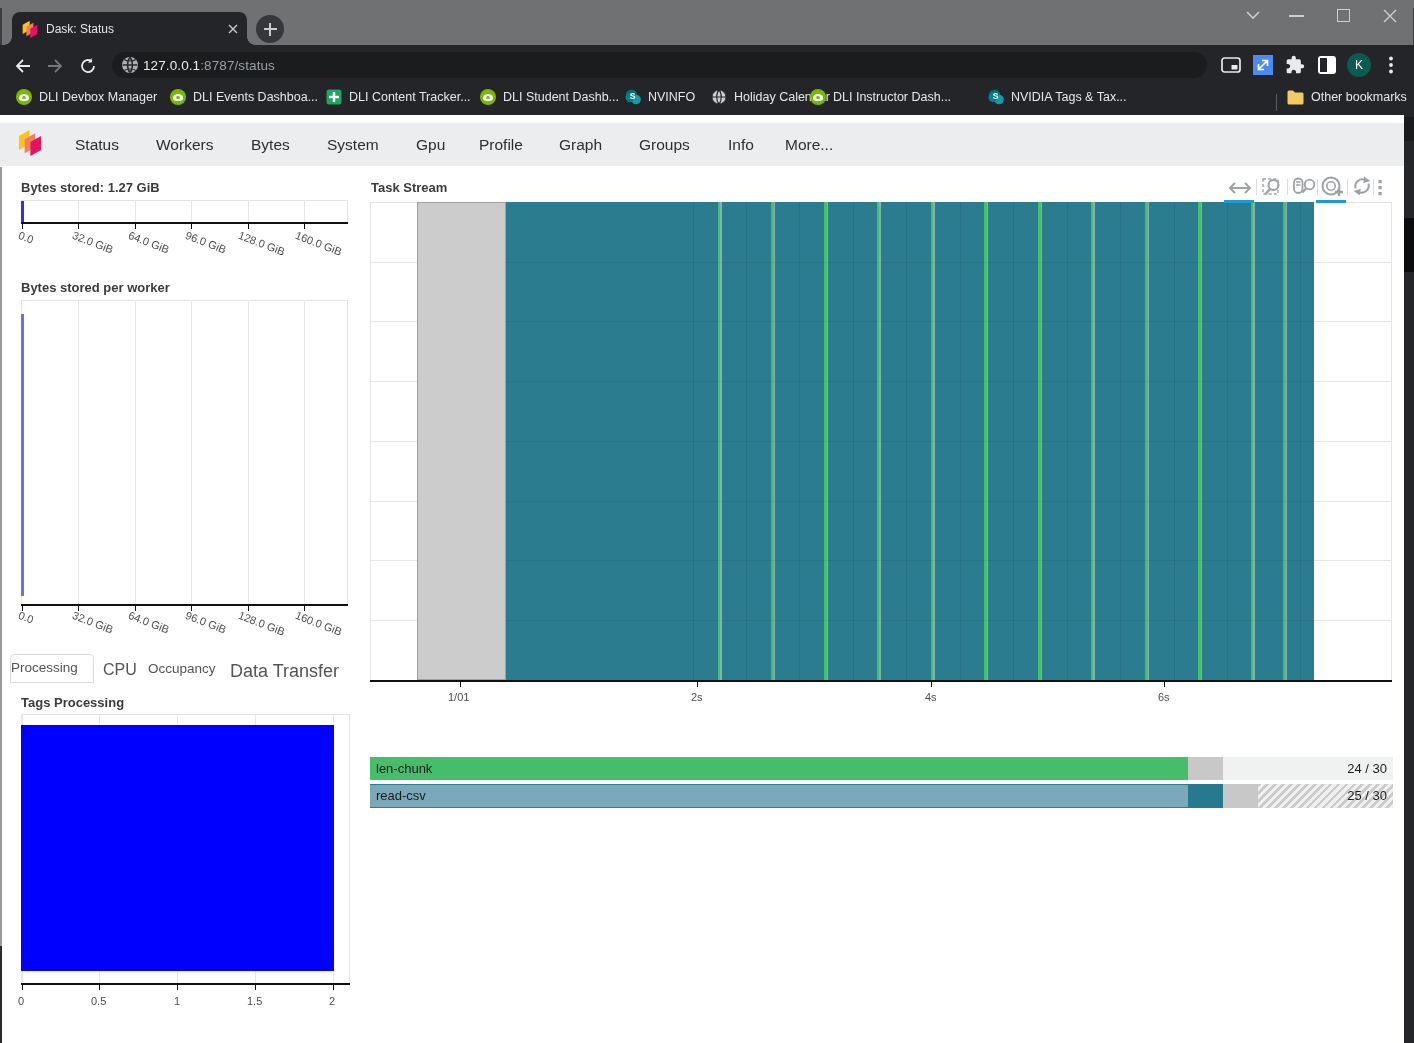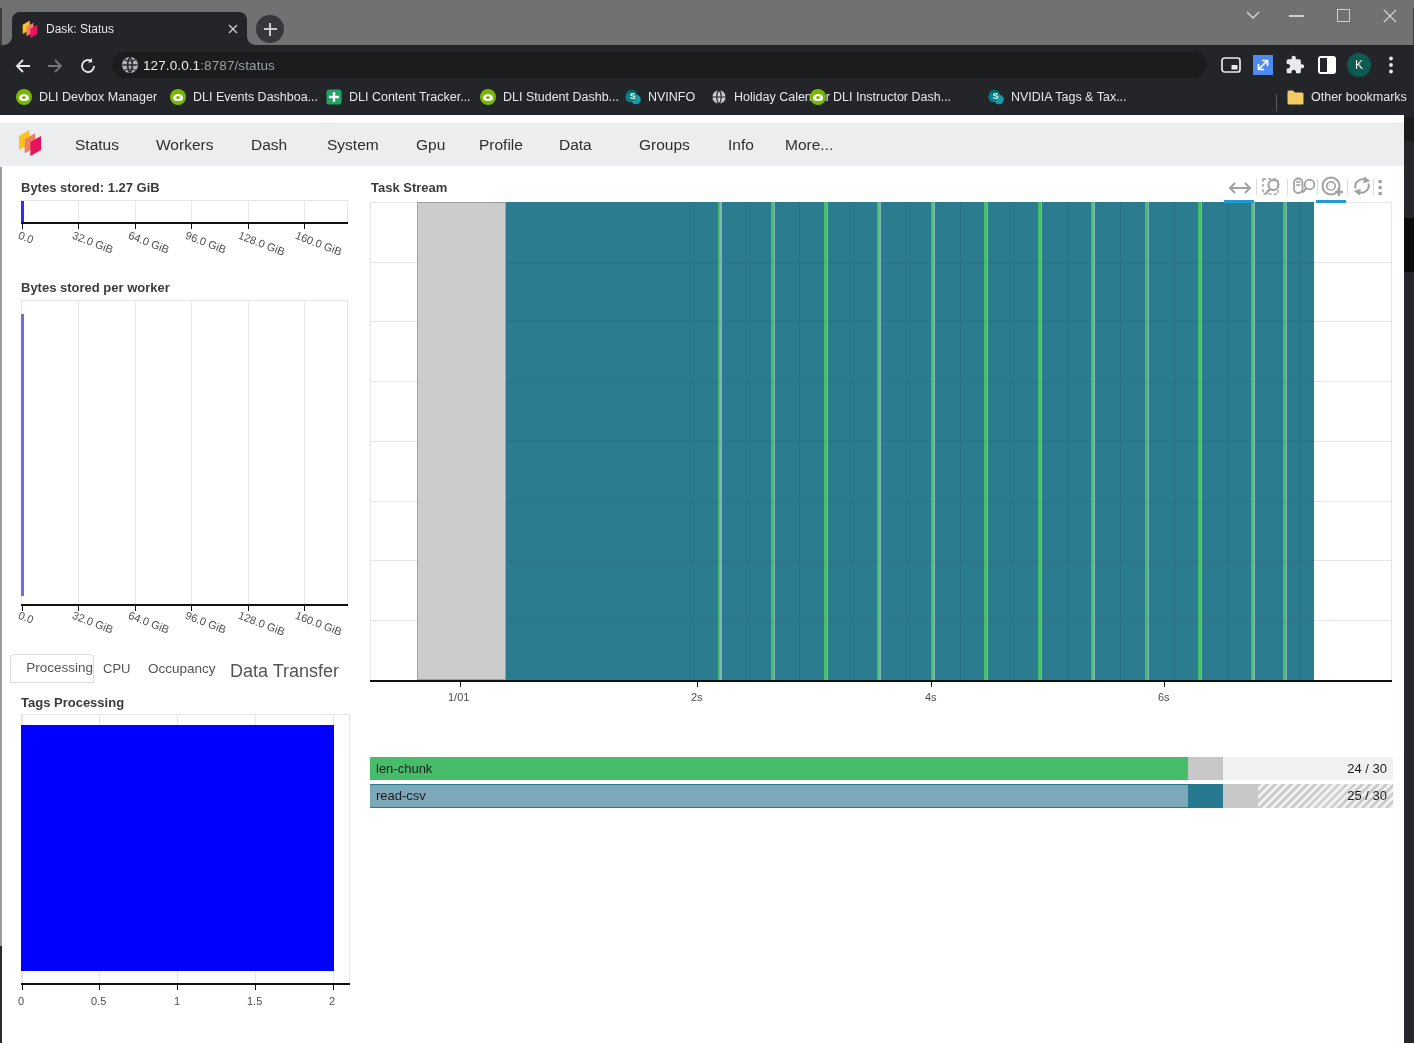--- a/index.html
+++ b/index.html
@@ -164,25 +164,25 @@
       </svg>Other bookmarks</div>
   <div class="abs" id="page">
     <div class="abs" id="navbar"></div>
     <svg class="abs" style="left:18px;top:6px" width="24" height="27" viewBox="0 0 24 27">
       <path d="M1 7 L11.5 1 L11.5 15 L1 21 Z" fill="#FFC11E"></path>
       <path d="M6.7 10.2 L17.2 4.2 L17.2 18.2 L6.7 24.2 Z" fill="#EF7F63"></path>
       <path d="M12.4 13 L23 7 L23 21 L12.4 27 Z" fill="#E8125F"></path>
     </svg>
     <div class="navitem" style="left:75px">Status</div>
     <div class="navitem" style="left:156px">Workers</div>
-    <div class="navitem" style="left:251px">Dash</div>
+    <div class="navitem" style="left:251px">Bytes</div>
     <div class="navitem" style="left:327px">System</div>
     <div class="navitem" style="left:416px">Gpu</div>
     <div class="navitem" style="left:479px">Profile</div>
-    <div class="navitem" style="left:559px">Data</div>
+    <div class="navitem" style="left:559px">Graph</div>
     <div class="navitem" style="left:639px">Groups</div>
     <div class="navitem" style="left:728px">Info</div>
     <div class="navitem" style="left:785px">More...</div>
 
     <div class="ctitle" style="left:21px;top:57px">Bytes stored: 1.27 GiB</div>
 
     <div class="abs" style="left:21px;top:77px;width:327px;height:22px;border:1px solid #E5E5E5;border-bottom:none"></div>
     <div class="gridv" style="left:78px;top:77px;height:22px"></div>
     <div class="gridv" style="left:135px;top:77px;height:22px"></div>
     <div class="gridv" style="left:191px;top:77px;height:22px"></div>
@@ -220,22 +220,22 @@
     <div class="tick" style="left:248px;top:482px"></div>
     <div class="tick" style="left:304px;top:482px"></div>
     <div class="alabel rot" style="left:21px;top:486px">0.0</div>
     <div class="alabel rot" style="left:75px;top:486px">32.0 GiB</div>
     <div class="alabel rot" style="left:131px;top:486px">64.0 GiB</div>
     <div class="alabel rot" style="left:188px;top:486px">96.0 GiB</div>
     <div class="alabel rot" style="left:241px;top:486px">128.0 GiB</div>
     <div class="alabel rot" style="left:298px;top:486px">160.0 GiB</div>
 
     <div class="abs" style="left:10px;top:531px;width:84px;height:29px;background:#fff;border:1px solid #DDDDDD;border-radius:4px 4px 0 0;
-         font-size:13.5px;color:#555;text-align:right;line-height:26px">Processing</div>
-    <div class="abs" style="left:103px;top:538px;font-size:13px;color:#555">CPU</div>
+         font-size:13.5px;color:#555;text-align:left;line-height:26px">Processing</div>
+    <div class="abs" style="left:103px;top:538px;font-size:16px;color:#555">CPU</div>
     <div class="abs" style="left:148px;top:538px;font-size:13.5px;color:#555">Occupancy</div>
     <div class="abs" style="left:230px;top:538px;font-size:18px;color:#555">Data Transfer</div>
 
     <div class="ctitle" style="left:21px;top:572px">Tags Processing</div>
 
     <div class="abs" style="left:21px;top:591px;width:329px;height:269px;border:1px solid #E5E5E5;border-bottom:none"></div>
     <div class="gridv" style="left:22px;top:591px;height:269px"></div>
     <div class="gridv" style="left:99px;top:591px;height:269px"></div>
     <div class="gridv" style="left:177px;top:591px;height:269px"></div>
     <div class="gridv" style="left:255px;top:591px;height:269px"></div>

